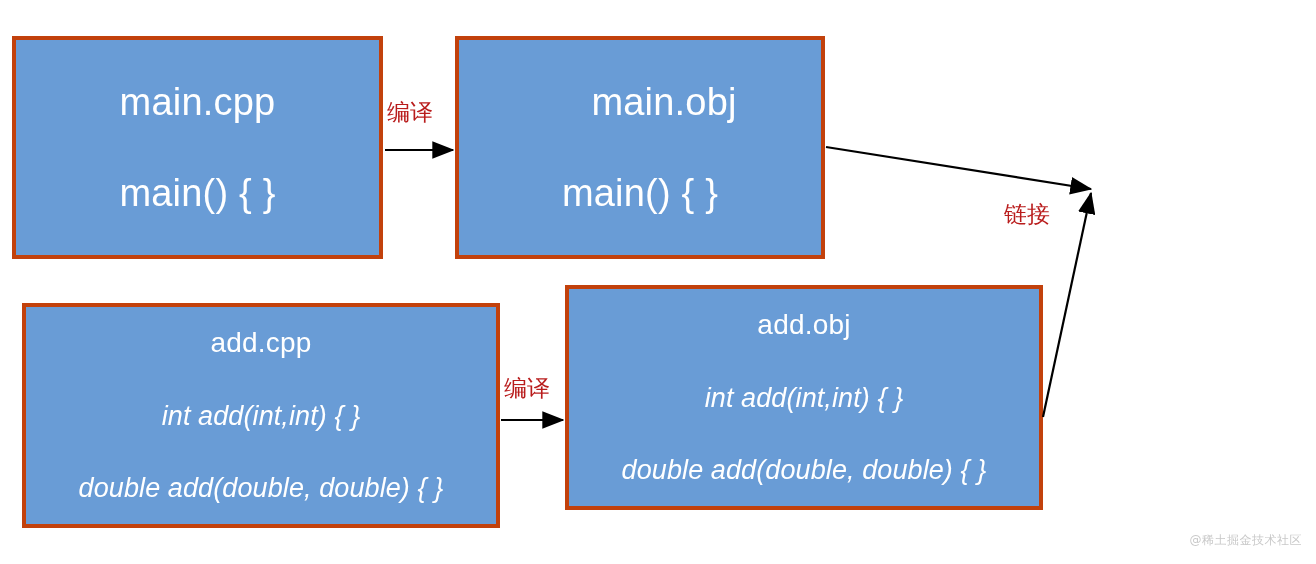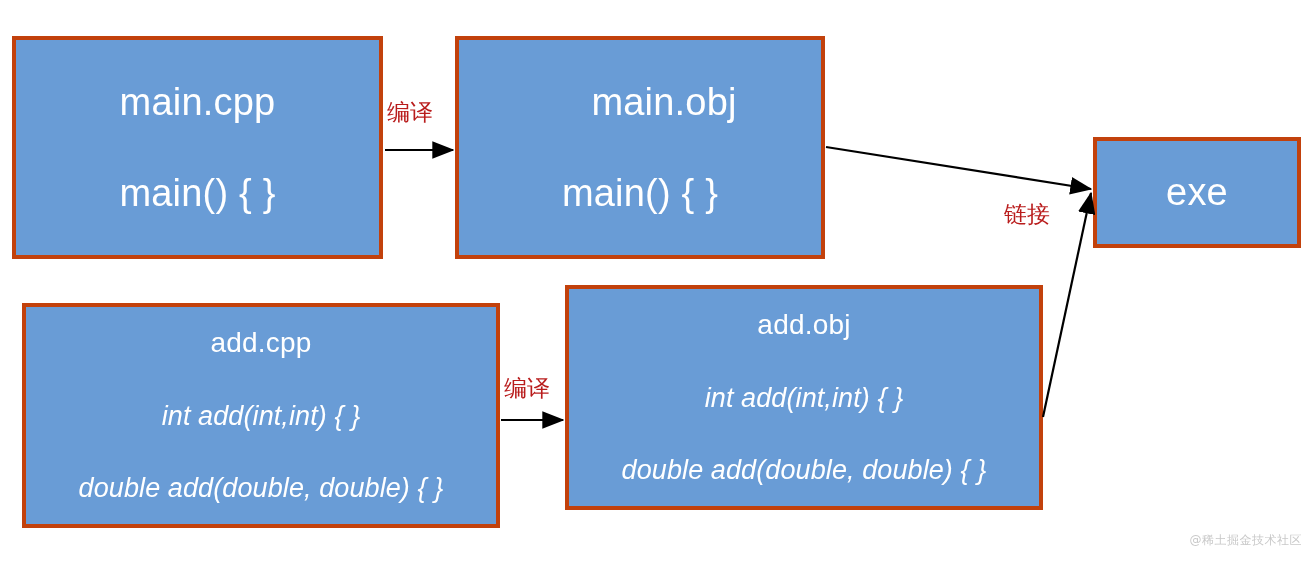--- a/index.html
+++ b/index.html
@@ -101,23 +101,20 @@
   <div class="node" id="node-main-cpp">
     <div class="line-lg">main.cpp</div>
     <div class="line-lg">main() { }</div>
   </div>
 
   <div class="node" id="node-main-obj">
     <div class="line-lg">main.obj</div>
     <div class="line-lg">main() { }</div>
   </div>
 
-  <div class="node" id="node-exe">
-    <div class="line-lg">exe</div>
-  </div>
 
   <div class="node" id="node-add-cpp">
     <div class="line-md">add.cpp</div>
     <div class="line-sm">int add(int,int) { }</div>
     <div class="line-sm">double add(double, double) { }</div>
   </div>
 
   <div class="node" id="node-add-obj">
     <div class="line-md">add.obj</div>
     <div class="line-sm">int add(int,int) { }</div>

